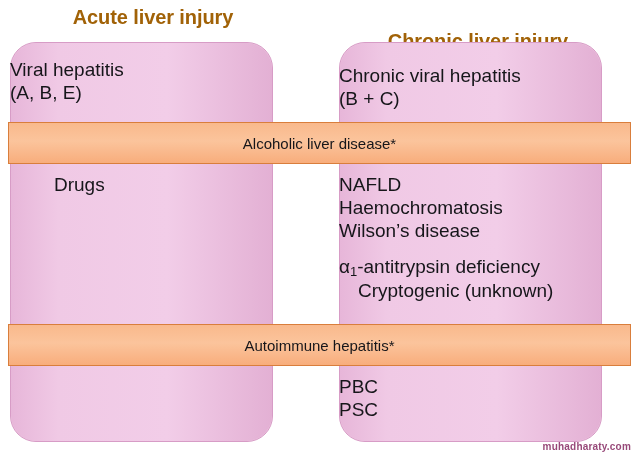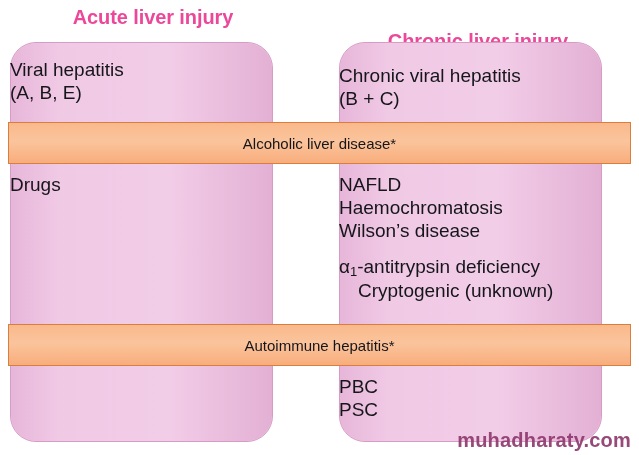--- a/index.html
+++ b/index.html
@@ -22,21 +22,21 @@
     width: 639px;
     height: 455px;
   }
 
   
   .col-header {
     position: absolute;
     top: 6px;
     font-size: 20px;
     font-weight: bold;
-    color: #ec4899;
+    color: #a16207;
     text-align: center;
     letter-spacing: -0.1px;
   }
   #header-acute { left: 8px; width: 290px; }
   #header-chronic { left: 333px; width: 290px; margin-top: 24px; }
 
   
   .column {
     position: absolute;
     top: 42px;
@@ -86,21 +86,21 @@
 
   .sub1 {
     font-size: 13px;
     vertical-align: -3px;
   }
 
   #watermark {
     position: absolute;
     right: 8px;
     bottom: 3px;
-    font-size: 20px;
+    font-size: 10px;
     font-weight: bold;
     color: #8f3a6e;
     opacity: 0.92;
     letter-spacing: 0.2px;
   }
 </style>
 </head>
 <body>
 
 <div id="diagram">
@@ -112,21 +112,21 @@
     <div class="col-inner"></div>
   </div>
 
   <div class="column" id="col-chronic">
     <div class="col-inner"></div>
   </div>
 
   <div class="block" id="acute-top" style="left:10px; width:263px; top:58px; white-space:pre-line;">Viral hepatitis
 (A, B, E)</div>
 
-  <div class="block" id="acute-mid" style="left:10px; width:263px; top:173px; white-space:pre-line;">Drugs</div>
+  <div class="block" id="acute-mid" style="left:10px; width:263px; top:173px; white-space:pre-line;padding-left:44px;">Drugs</div>
 
   <div class="block" id="chronic-top" style="left:339px; width:277px; top:64px; white-space:pre-line;">Chronic viral hepatitis
 (B + C)</div>
 
   <div class="block" id="chronic-mid" style="left:339px; width:263px; top:173px; white-space:pre-line;">NAFLD
 Haemochromatosis
 Wilson’s disease</div>
 
   <div class="block" id="chronic-mid-special" style="left:339px; width:227px; top:255px;">
     <span>α</span><span class="sub1">1</span><span>-antitrypsin deficiency</span>

